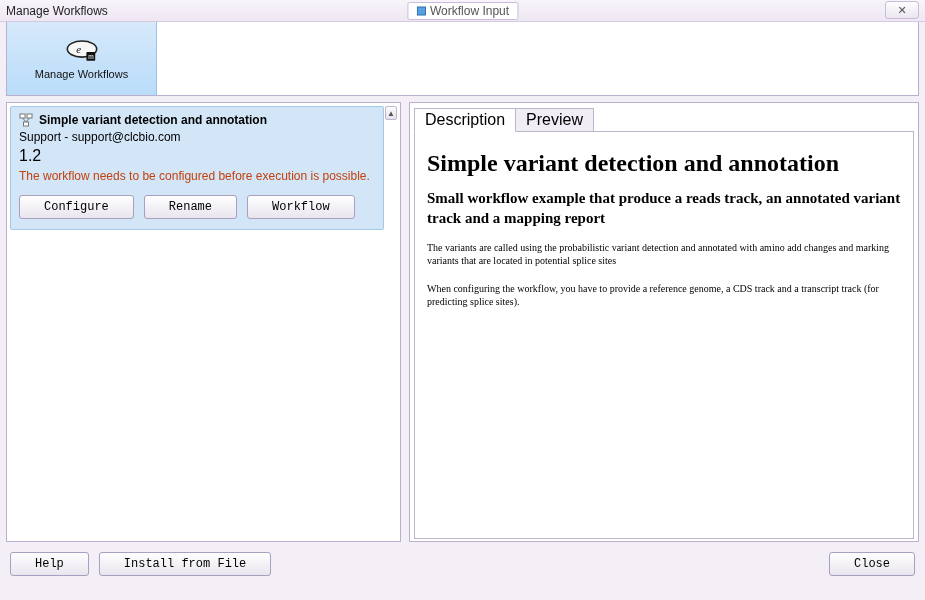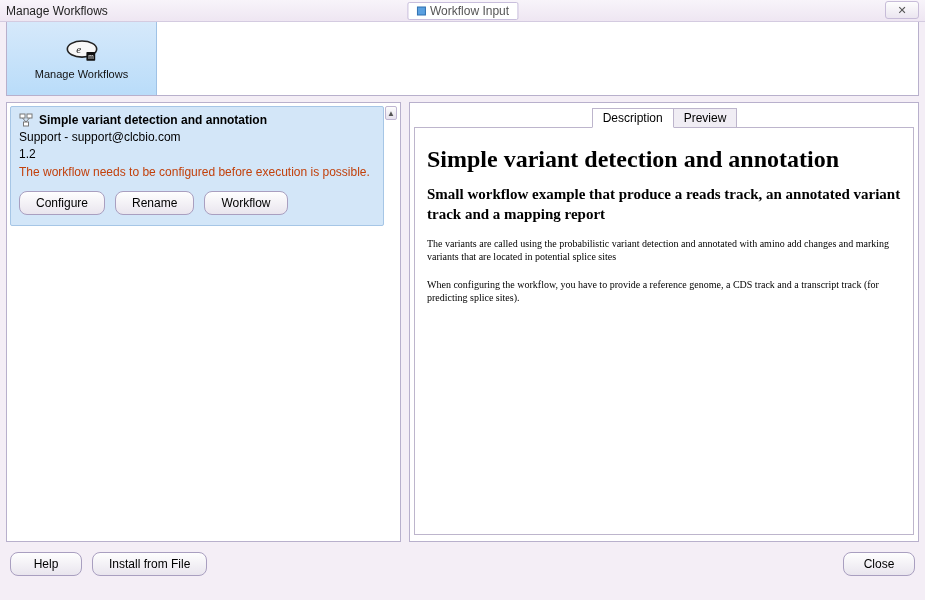--- a/index.html
+++ b/index.html
@@ -91,30 +91,30 @@
 .workflow-card {
   background: #d3e6f8;
   border: 1px solid #a6c6e6;
   border-radius: 2px;
   margin: 3px 16px 3px 3px;
   padding: 6px 8px 10px 8px;
 }
 .workflow-title-row { display: flex; align-items: center; gap: 6px; }
 .workflow-title { font-weight: bold; font-size: 12px; }
 .workflow-meta { font-size: 12px; margin-top: 2px; line-height: 1.35; }
-.workflow-version { font-size: 12px; margin-top: 2px; }
+.workflow-version { font-size: 16px; margin-top: 2px; }
 .workflow-warning { color: #c2410c; font-size: 12px; margin-top: 4px; line-height: 1.3; }
 .workflow-buttons { display: flex; gap: 10px; margin-top: 10px; }
 .winbtn {
   background: linear-gradient(#fefefe, #e9e5ee);
   border: 1px solid #a99fc0;
-  border-radius: 8px;
-  padding: 4px 16px;
+  border-radius: 3px;
+  padding: 4px 24px;
   font-size: 12px;
-  font-family: Liberation Sans, sans-serif;
+  font-family: Liberation Mono, monospace;
   cursor: pointer;
   min-width: 72px;
 }
 .scroll-up-btn {
   position: absolute;
   top: 3px;
   right: 3px;
   width: 12px;
   height: 14px;
   background: linear-gradient(#fdfdfd, #e6e1ee);
@@ -129,22 +129,21 @@
 }
 .right-panel {
   flex: 1;
   background: #fff;
   border: 1px solid #b8b0cc;
   padding: 4px;
   position: relative;
 }
 .tabs {
   display: flex;
-  font-size: 12px;
-  justify-content: center;
+  font-size: 16px;
 }
 .tab {
   padding: 2px 10px;
   border: 1px solid #bdb5cc;
   background: #f0edf4;
   cursor: pointer;
   position: relative;
   top: 1px;
   margin-right: -1px;
 }

